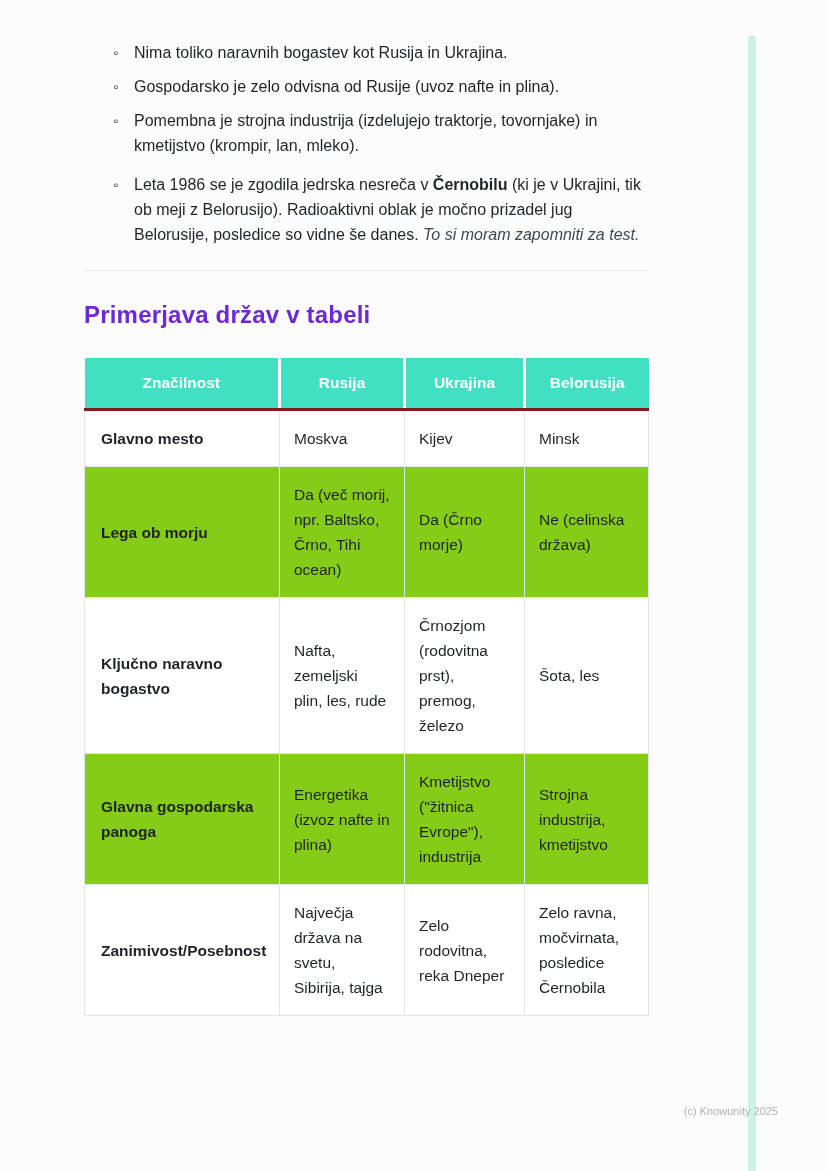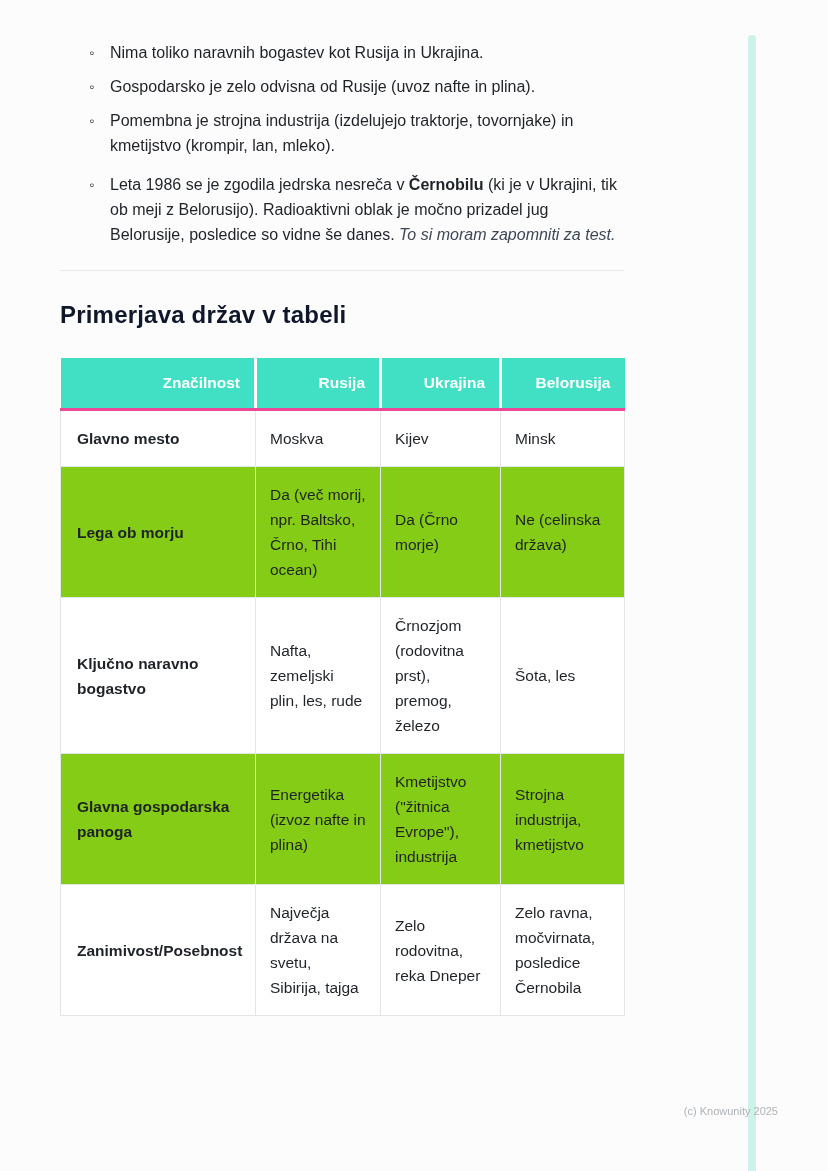--- a/index.html
+++ b/index.html
@@ -15,21 +15,21 @@
     position: absolute;
     left: 748px;
     top: 35px;
     width: 8px;
     height: 1136px;
     background: #cdf2ea;
     border-radius: 4px 4px 0 0;
   }
   .content {
     position: absolute;
-    left: 60px;
+    left: 84px;
     top: 40px;
     width: 564px;
   }
   .sub-list { list-style: none; }
   .sub-item {
     position: relative;
     padding-left: 50px;
     font-size: 16px;
     line-height: 25px;
     margin-bottom: 9px;
@@ -62,41 +62,41 @@
   .italic-inline { font-style: italic; color: #3f4754; text-align: center; }
   hr.divider {
     border: none;
     border-top: 1px solid #e5e7eb;
     margin-top: 23px;
   }
   h2.section-heading {
     margin: 30px 0 29px 0;
     font-size: 24px;
     font-weight: 700;
-    color: #0f172a;
+    color: #6d28d9;
     letter-spacing: 0.2px;
   }
   table.compare-table {
     width: 564px;
     border-collapse: collapse;
     table-layout: fixed;
     font-size: 15.5px;
   }
   col.c1 { width: 195px; }
   col.c2 { width: 125px; }
   col.c3 { width: 120px; }
   col.c4 { width: 124px; }
   .compare-table th {
     background: #41dfc4;
     color: #ffffff;
     font-weight: 700;
-    text-align: right;
+    text-align: center;
     padding: 16px 14px;
     border-right: 3px solid #fcfcfc;
-    border-bottom: 3px solid #ec4899;
+    border-bottom: 3px solid #7f1d1d;
   }
   .compare-table th:last-child { border-right: none; }
   .compare-table td {
     border: 1px solid #e3e6e9;
     padding: 15px 14px;
     line-height: 25px;
     vertical-align: middle;
     background: #ffffff;
   }
   .compare-table tr.alt td { background: #84cc16; }

